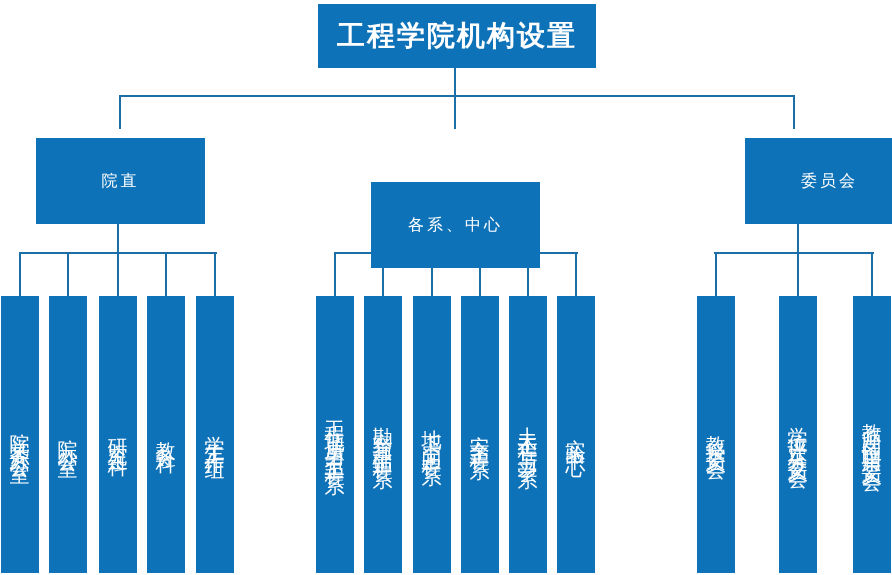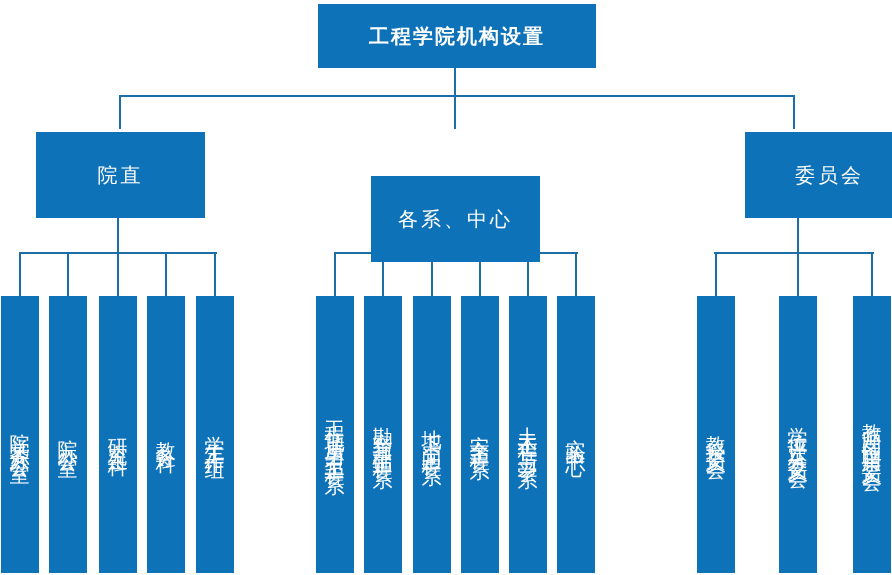--- a/index.html
+++ b/index.html
@@ -25,26 +25,26 @@
     background: var(--box-fill);
     color: var(--text-color);
     display: flex;
     align-items: center;
     justify-content: center;
     text-align: center;
   }
 
   .root-node {
     left: 318px; top: 4px; width: 278px; height: 64px;
-    font-size: 20px; font-weight: bold; letter-spacing: 2px;
+    font-size: 28px; font-weight: bold; letter-spacing: 2px;
   }
 
   .group-node {
-    top: 132px; height: 86px; width: 169px;
-    font-size: 20px; letter-spacing: 3px;
+    top: 138px; height: 86px; width: 169px;
+    font-size: 16px; letter-spacing: 3px;
   }
   .group-1 { left: 36px; }
   .group-2 { left: 371px; margin-top: 44px; }
   .group-3 { left: 709px; margin-left: 36px; }
 
   .leaf {
     top: 296px; width: 38px; height: 277px;
   }
   .vtext {
     writing-mode: vertical-rl;

